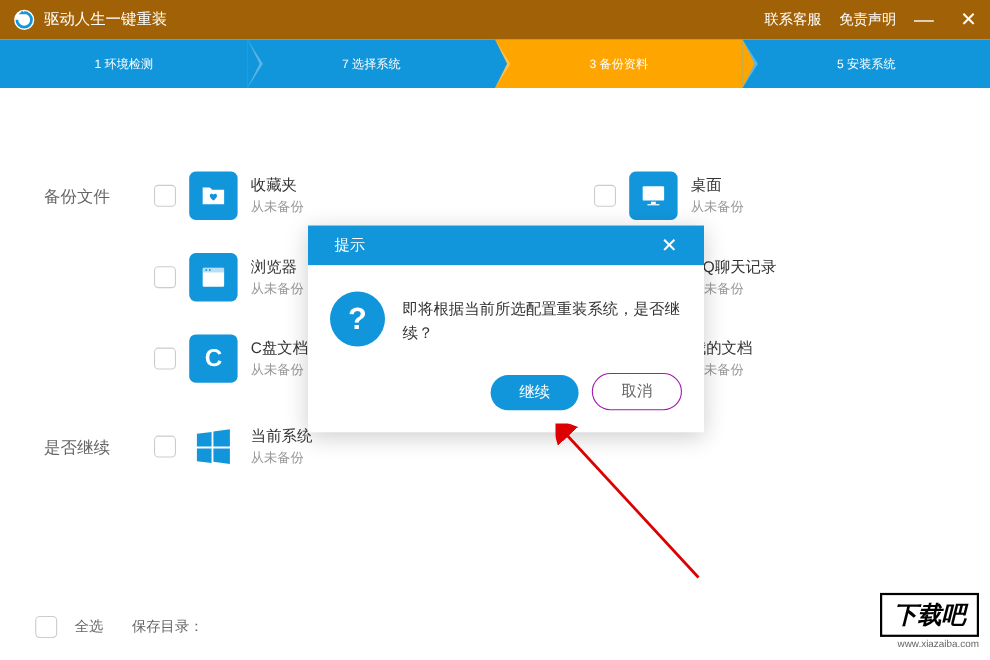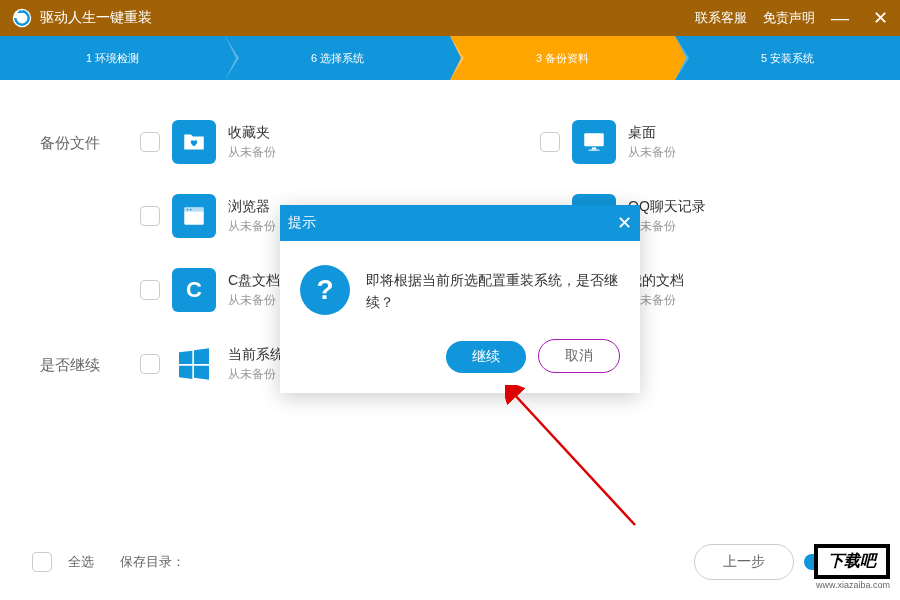--- a/index.html
+++ b/index.html
@@ -16,52 +16,52 @@
     .steps { height: 44px; background: #1296db; display: flex; }
     .step { flex: 1; display: flex; align-items: center; justify-content: center; color: #fff; font-size: 11px; position: relative; }
     .step.active { background: #ffa500; }
     .step::after { content: ''; position: absolute; right: -11px; top: 0; width: 0; height: 0; border-top: 22px solid transparent; border-bottom: 22px solid transparent; border-left: 11px solid #1296db; z-index: 2; }
     .step.active::after { border-left-color: #ffa500; }
     .step:last-child::after { display: none; }
     .step::before { content: ''; position: absolute; right: -14px; top: 0; width: 0; height: 0; border-top: 22px solid transparent; border-bottom: 22px solid transparent; border-left: 14px solid rgba(255,255,255,0.3); z-index: 1; }
     .step:last-child::before { display: none; }
     
     .content { padding: 40px 40px 20px 40px; }
-    .section { display: flex; margin-bottom: 30px; }
+    .section { display: flex; margin-bottom: 30px; margin-top: 36px; }
     .section-label { width: 100px; color: #666; font-size: 15px; padding-top: 14px; }
     .items-grid { flex: 1; display: grid; grid-template-columns: 1fr 1fr; gap: 30px 80px; }
     .item { display: flex; align-items: center; gap: 12px; }
     .checkbox { width: 20px; height: 20px; border: 1px solid #ccc; border-radius: 4px; cursor: pointer; flex-shrink: 0; }
     .item-icon { width: 44px; height: 44px; background: #1296db; border-radius: 6px; display: flex; align-items: center; justify-content: center; color: #fff; flex-shrink: 0; }
     .item-text { display: flex; flex-direction: column; gap: 2px; }
     .item-name { font-size: 14px; color: #333; }
     .item-status { font-size: 12px; color: #999; }
     
     .footer { position: absolute; bottom: 20px; left: 32px; right: 40px; display: flex; align-items: center; gap: 10px; }
     .footer .label { font-size: 13px; color: #666; margin-left: 6px; }
     .footer .path-label { font-size: 13px; color: #666; margin-left: 16px; }
     .footer .path { font-size: 13px; color: #1296db; text-decoration: underline; cursor: pointer; }
     .footer .spacer { flex: 1; }
     .btn-prev { padding: 8px 28px; border: 1px solid #ccc; border-radius: 20px; background: #fff; color: #666; font-size: 14px; cursor: pointer; }
     .btn-next { padding: 8px 28px; border: none; border-radius: 20px; background: #1296db; color: #fff; font-size: 14px; cursor: pointer; }
     
     .dialog { position: absolute; left: 280px; top: 205px; width: 360px; background: #fff; box-shadow: 0 4px 20px rgba(0,0,0,0.2); z-index: 10; }
-    .dialog-header { height: 36px; background: #1296db; display: flex; align-items: center; justify-content: space-between; padding: 0 8px; color: #fff; font-size: 14px; }
+    .dialog-header { height: 36px; background: #1296db; display: flex; align-items: center; justify-content: space-between; padding: 0 24px; color: #fff; font-size: 14px; }
     .dialog-close { cursor: pointer; font-size: 18px; }
     .dialog-body { padding: 24px 20px; display: flex; gap: 16px; align-items: flex-start; }
     .dialog-icon { width: 50px; height: 50px; border-radius: 50%; background: #1296db; display: flex; align-items: center; justify-content: center; color: #fff; font-size: 28px; font-weight: bold; flex-shrink: 0; }
     .dialog-msg { font-size: 14px; color: #333; line-height: 1.6; padding-top: 4px; }
     .dialog-footer { padding: 0 20px 20px; display: flex; justify-content: flex-end; gap: 12px; align-items: flex-end; }
     .btn-continue { padding: 7px 26px; border: none; border-radius: 18px; background: #1296db; color: #fff; font-size: 14px; cursor: pointer; }
     .btn-cancel { padding: 7px 26px; border: 1px solid #a21caf; border-radius: 18px; background: #fff; color: #666; font-size: 14px; cursor: pointer; }
     
     .arrow { position: absolute; left: 505px; top: 385px; z-index: 11; pointer-events: none; }
     
     .watermark { position: absolute; right: 10px; bottom: 10px; z-index: 20; }
-    .watermark-box { background: #fff; border: 4px solid #000000; padding: 3px 10px; font-size: 16px; font-weight: bold; color: #000; font-style: italic; }
+    .watermark-box { background: #fff; border: 2px solid #000000; padding: 3px 10px; font-size: 22px; font-weight: bold; color: #000; font-style: italic; }
     .watermark-url { font-size: 9px; color: #666; text-align: right; margin-top: 1px; }
   </style>
 </head>
 <body>
 
 <div class="titlebar">
   <svg class="logo" viewBox="0 0 24 24">
       <circle cx="12" cy="12" r="11" fill="#fff"></circle>
       <path d="M12 4 A8 8 0 1 1 4 12" stroke="#1296db" stroke-width="3" fill="none"></path>
       <polygon points="10,2 14,6 6,6" fill="#1296db"></polygon>
@@ -70,21 +70,21 @@
   <div class="links">
     <span class="link">联系客服</span>
     <span class="link">免责声明</span>
     <span class="min">—</span>
     <span class="close">✕</span>
   </div>
 </div>
 
 <div class="steps">
   <div class="step">1 环境检测</div>
-  <div class="step">6 选择系统</div>
+  <div class="step">7 选择系统</div>
   <div class="step active">3 备份资料</div>
   <div class="step">5 安装系统</div>
 </div>
 
 <div class="content">
   <div class="section">
     <div class="section-label">备份文件</div>
     <div class="items-grid">
       <div class="item">
         <div class="checkbox"></div>
@@ -184,21 +184,20 @@
       </div>
     </div>
   </div>
 </div>
 
 <div class="footer">
   <div class="checkbox"></div>
   <span class="label">全选</span>
   <span class="path-label">保存目录：</span>
   <div class="spacer"></div>
-  <button class="btn-prev">上一步</button>
   <button class="btn-next" style="width:50px;"></button>
 </div>
 
 <div class="dialog">
   <div class="dialog-header">
     <span>提示</span>
     <span class="dialog-close">✕</span>
   </div>
   <div class="dialog-body">
     <div class="dialog-icon">?</div>

